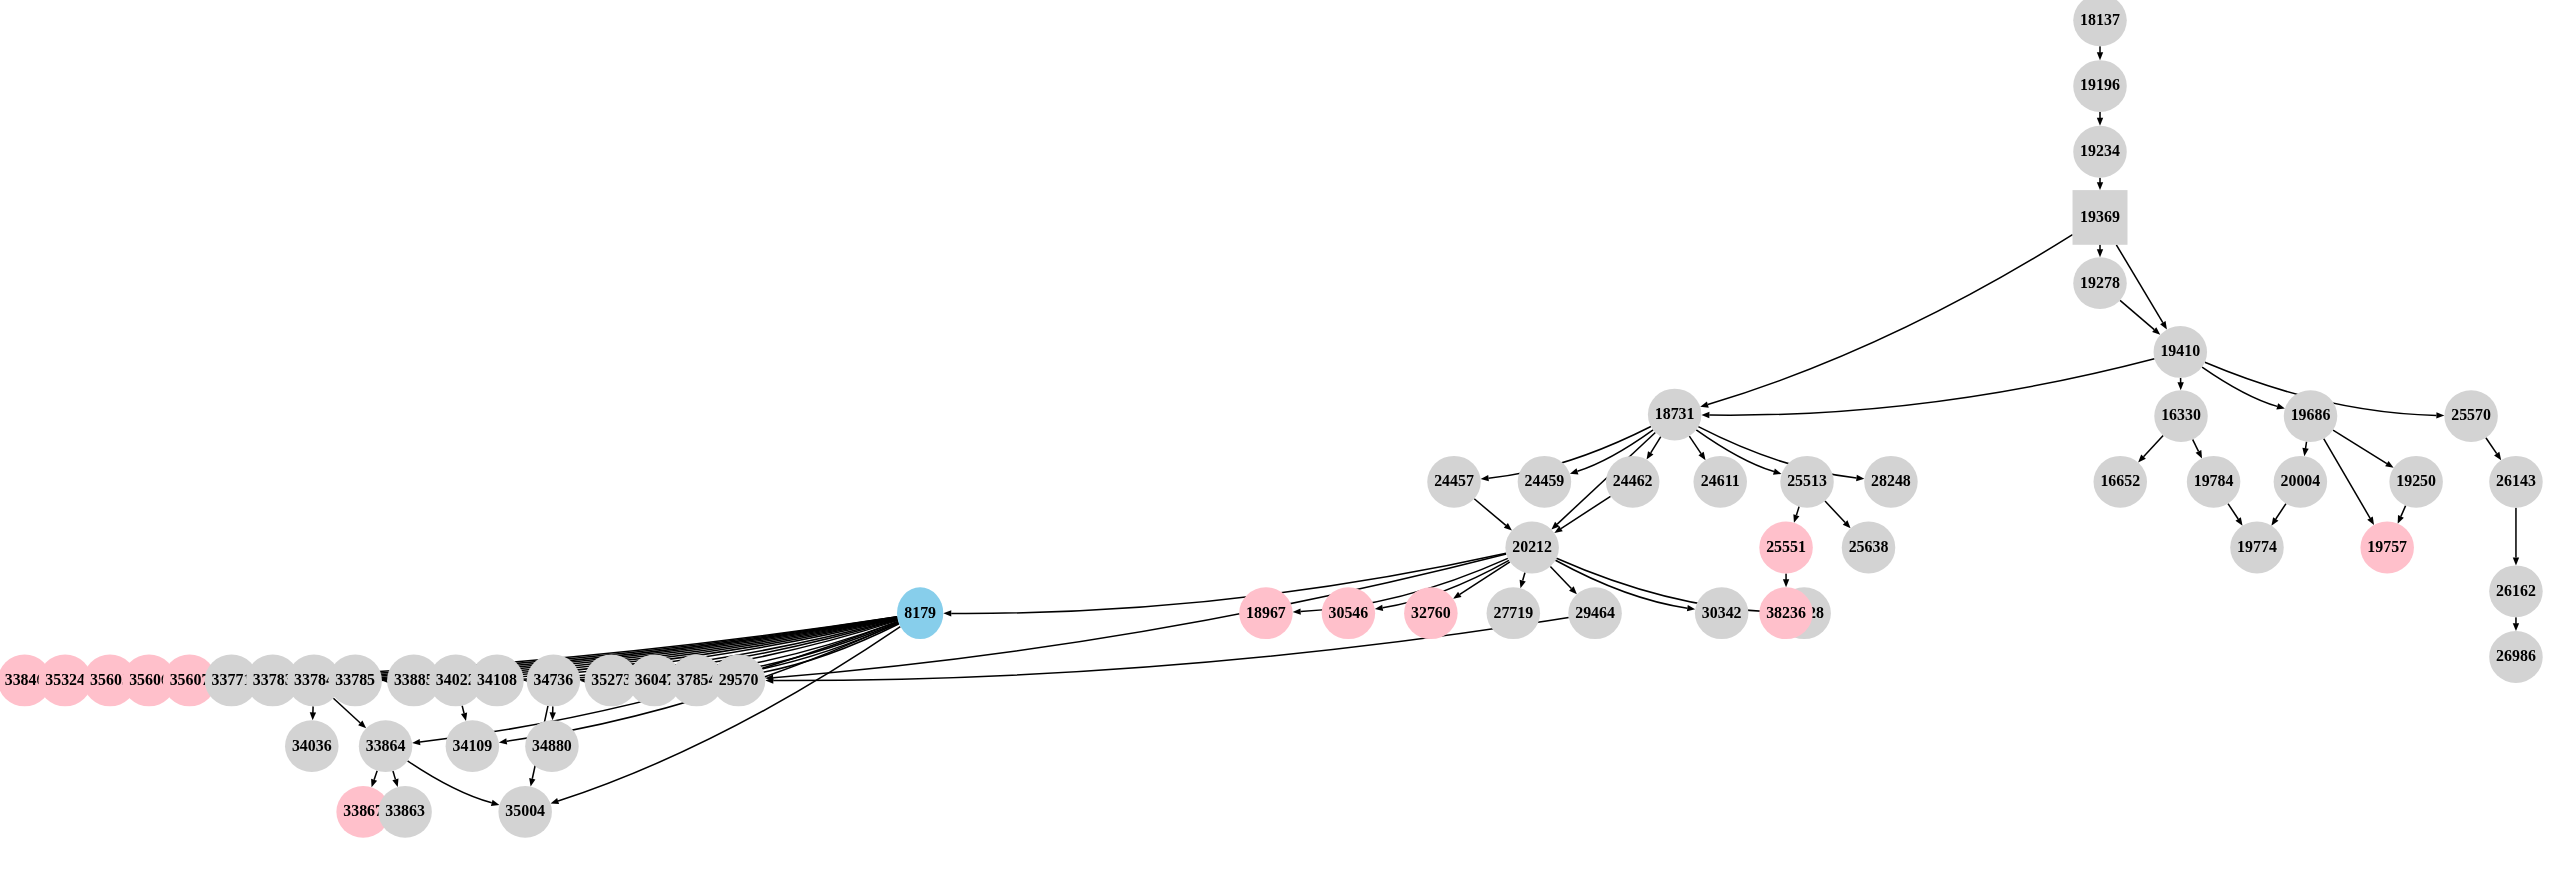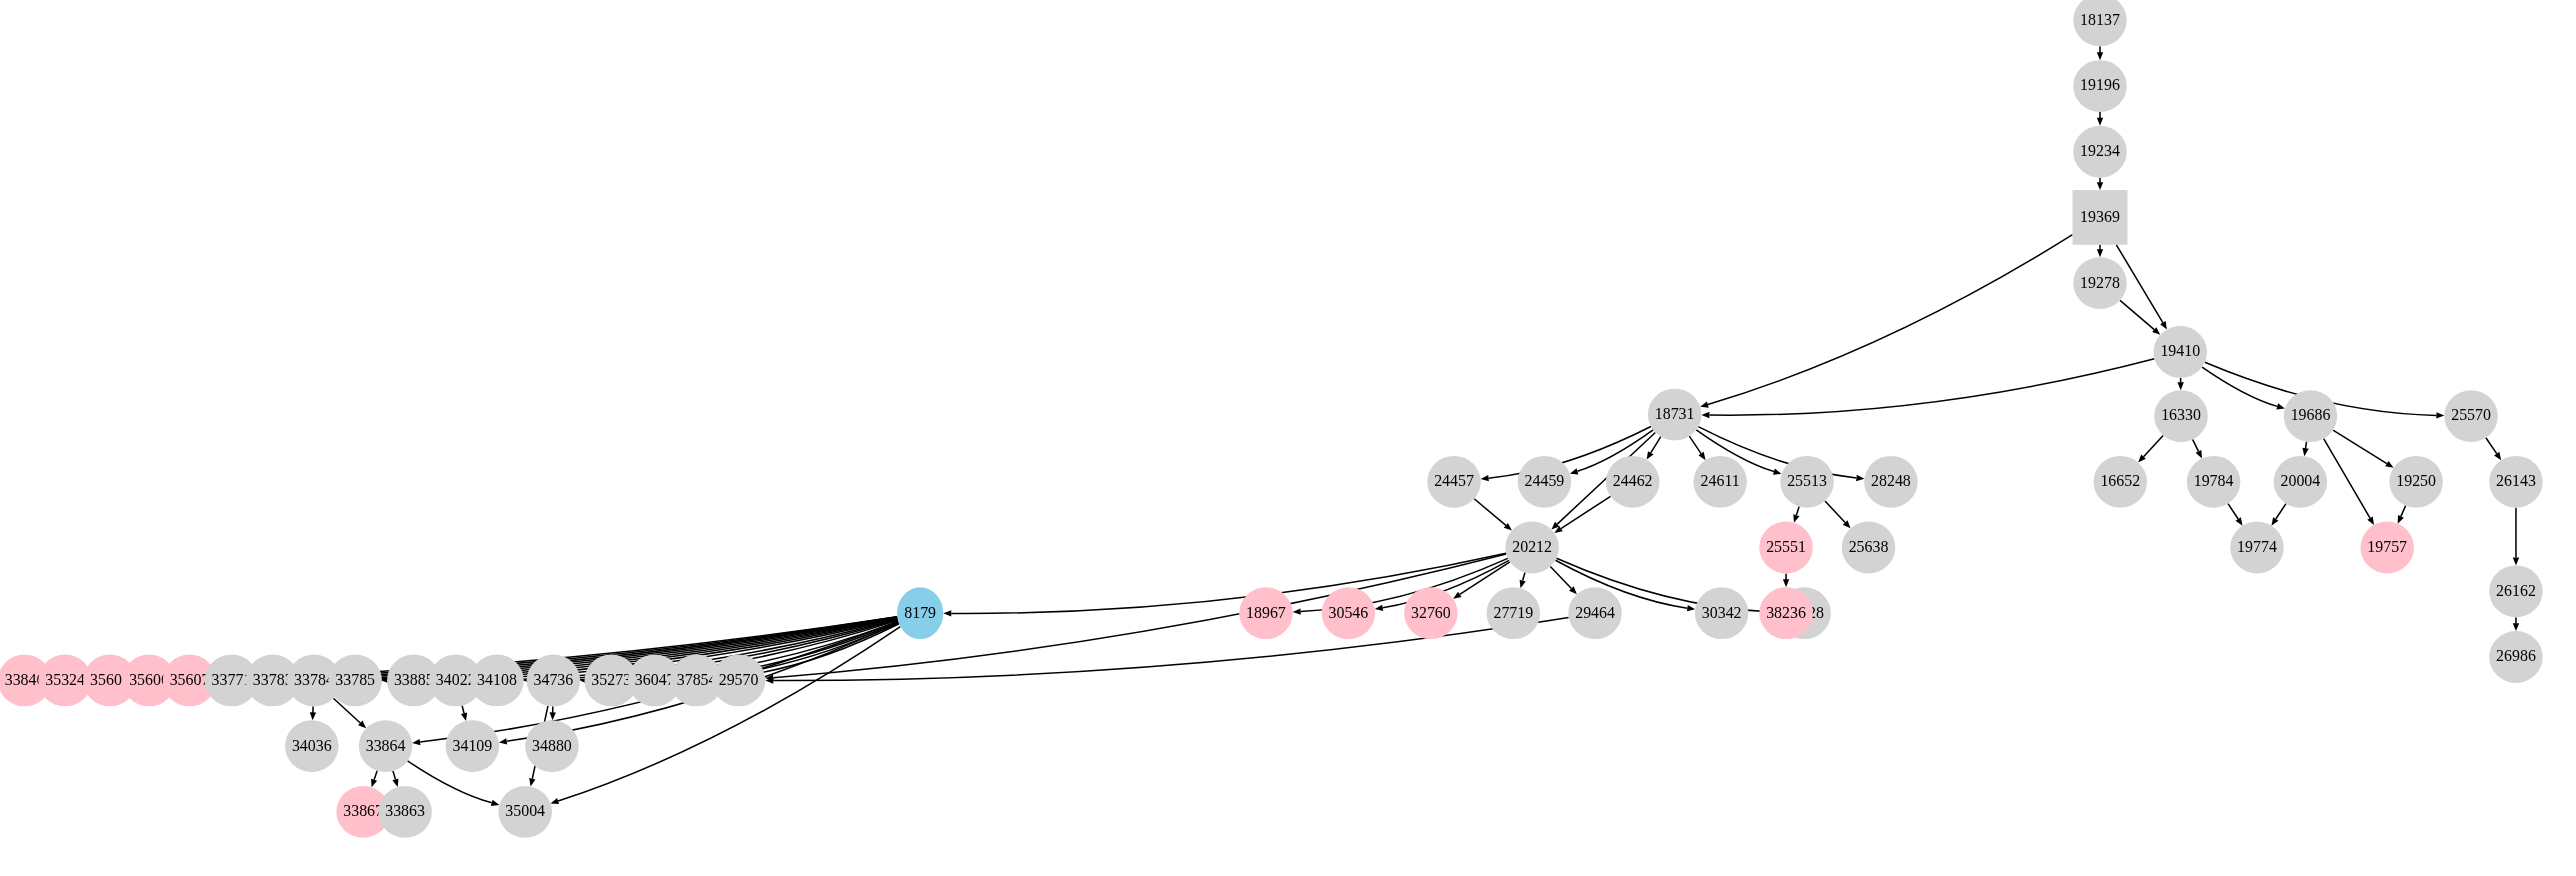--- a/index.html
+++ b/index.html
@@ -7,20 +7,21 @@
     padding: 0;
     background: #ffffff;
   }
   #graph-root {
     position: relative;
     width: 2576px;
     height: 876px;
     background: #ffffff;
     font-family: "Liberation Serif", "DejaVu Serif", serif;
     overflow: hidden;
+    font-weight: bold;
   }
   svg#graph-canvas {
     position: absolute;
     top: 0; left: 0;
     width: 2576px;
     height: 876px;
     display: block;
   }
   .node-shape {
     stroke: none;

